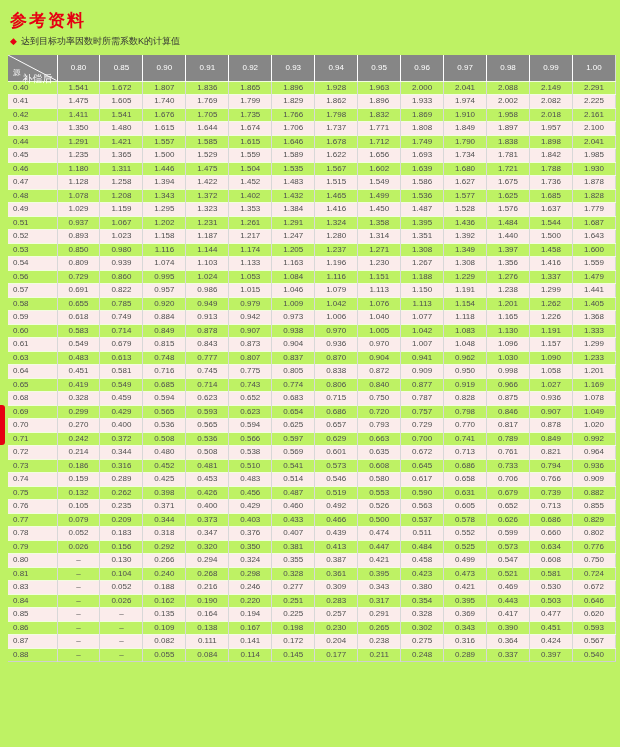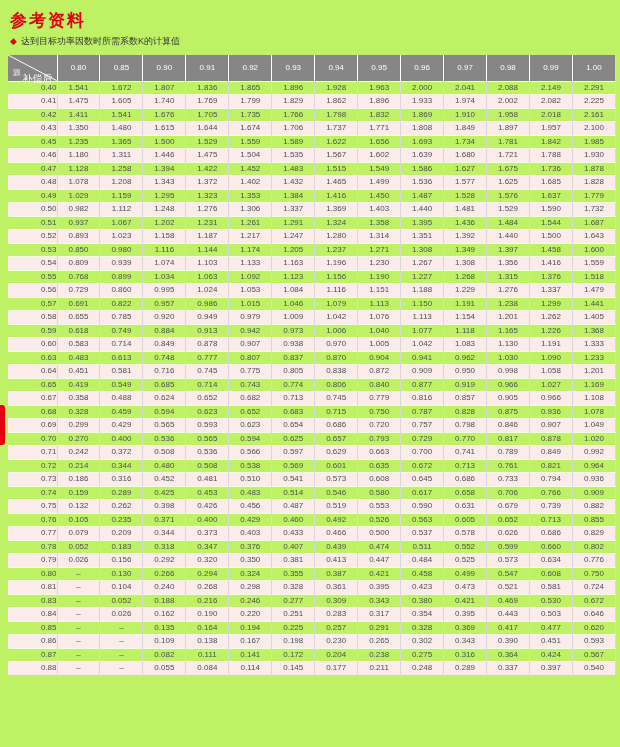--- a/index.html
+++ b/index.html
@@ -17,21 +17,21 @@
   col.src{width:49px;}
   thead th{background:var(--header-bg);color:#fff;font-weight:normal;font-size:8px;
            height:26px;border-left:1px solid #fff;padding:0;text-align:center;}
   thead th:first-child{border-left:none;}
   th.corner{position:relative;}
   th.corner svg{position:absolute;left:0;top:0;width:100%;height:100%;}
   .corner-top{position:absolute;top:17px;right:4px;font-size:10px;}
   .corner-bottom{position:absolute;bottom:3px;left:5px;font-size:7.5px;}
   tbody td{font-size:8px;color:var(--text);text-align:center;height:12.5px;line-height:12.5px;
            padding:0;border-left:1px solid var(--grid);white-space:nowrap;overflow:hidden;}
-  tbody td:first-child{text-align:right;padding-left:5px;border-left:none;}
+  tbody td:first-child{text-align:left;padding-left:5px;border-left:none;}
   tbody tr:nth-child(even){background:var(--stripe);}
   tbody tr{border-top:1px solid rgba(255,255,255,.8);}
   .edge-tab{position:absolute;left:0;top:405px;width:5px;height:40px;background:var(--accent);
             border-radius:0 3px 3px 0;}
 </style>
 </head>
 <body>
 
 <div class="page">
   <div class="title">参考资料</div>
@@ -127,20 +127,36 @@
           <td>1.706</td>
           <td>1.737</td>
           <td>1.771</td>
           <td>1.808</td>
           <td>1.849</td>
           <td>1.897</td>
           <td>1.957</td>
           <td>2.100</td>
         </tr>
         <tr>
+          <td>0.44</td>
+          <td>1.291</td>
+          <td>1.421</td>
+          <td>1.557</td>
+          <td>1.585</td>
+          <td>1.615</td>
+          <td>1.646</td>
+          <td>1.678</td>
+          <td>1.712</td>
+          <td>1.749</td>
+          <td>1.790</td>
+          <td>1.838</td>
+          <td>1.898</td>
+          <td>2.041</td>
+        </tr>
+        <tr>
           <td>0.45</td>
           <td>1.235</td>
           <td>1.365</td>
           <td>1.500</td>
           <td>1.529</td>
           <td>1.559</td>
           <td>1.589</td>
           <td>1.622</td>
           <td>1.656</td>
           <td>1.693</td>
@@ -207,36 +223,20 @@
           <td>1.384</td>
           <td>1.416</td>
           <td>1.450</td>
           <td>1.487</td>
           <td>1.528</td>
           <td>1.576</td>
           <td>1.637</td>
           <td>1.779</td>
         </tr>
         <tr>
-          <td>0.50</td>
-          <td>0.982</td>
-          <td>1.112</td>
-          <td>1.248</td>
-          <td>1.276</td>
-          <td>1.306</td>
-          <td>1.337</td>
-          <td>1.369</td>
-          <td>1.403</td>
-          <td>1.440</td>
-          <td>1.481</td>
-          <td>1.529</td>
-          <td>1.590</td>
-          <td>1.732</td>
-        </tr>
-        <tr>
           <td>0.51</td>
           <td>0.937</td>
           <td>1.067</td>
           <td>1.202</td>
           <td>1.231</td>
           <td>1.261</td>
           <td>1.291</td>
           <td>1.324</td>
           <td>1.358</td>
           <td>1.395</td>
@@ -287,36 +287,20 @@
           <td>1.163</td>
           <td>1.196</td>
           <td>1.230</td>
           <td>1.267</td>
           <td>1.308</td>
           <td>1.356</td>
           <td>1.416</td>
           <td>1.559</td>
         </tr>
         <tr>
-          <td>0.55</td>
-          <td>0.768</td>
-          <td>0.899</td>
-          <td>1.034</td>
-          <td>1.063</td>
-          <td>1.092</td>
-          <td>1.123</td>
-          <td>1.156</td>
-          <td>1.190</td>
-          <td>1.227</td>
-          <td>1.268</td>
-          <td>1.315</td>
-          <td>1.376</td>
-          <td>1.518</td>
-        </tr>
-        <tr>
           <td>0.56</td>
           <td>0.729</td>
           <td>0.860</td>
           <td>0.995</td>
           <td>1.024</td>
           <td>1.053</td>
           <td>1.084</td>
           <td>1.116</td>
           <td>1.151</td>
           <td>1.188</td>
@@ -383,20 +367,36 @@
           <td>0.938</td>
           <td>0.970</td>
           <td>1.005</td>
           <td>1.042</td>
           <td>1.083</td>
           <td>1.130</td>
           <td>1.191</td>
           <td>1.333</td>
         </tr>
         <tr>
+          <td>0.61</td>
+          <td>0.549</td>
+          <td>0.679</td>
+          <td>0.815</td>
+          <td>0.843</td>
+          <td>0.873</td>
+          <td>0.904</td>
+          <td>0.936</td>
+          <td>0.970</td>
+          <td>1.007</td>
+          <td>1.048</td>
+          <td>1.096</td>
+          <td>1.157</td>
+          <td>1.299</td>
+        </tr>
+        <tr>
           <td>0.63</td>
           <td>0.483</td>
           <td>0.613</td>
           <td>0.748</td>
           <td>0.777</td>
           <td>0.807</td>
           <td>0.837</td>
           <td>0.870</td>
           <td>0.904</td>
           <td>0.941</td>
@@ -431,36 +431,20 @@
           <td>0.774</td>
           <td>0.806</td>
           <td>0.840</td>
           <td>0.877</td>
           <td>0.919</td>
           <td>0.966</td>
           <td>1.027</td>
           <td>1.169</td>
         </tr>
         <tr>
-          <td>0.67</td>
-          <td>0.358</td>
-          <td>0.488</td>
-          <td>0.624</td>
-          <td>0.652</td>
-          <td>0.682</td>
-          <td>0.713</td>
-          <td>0.745</td>
-          <td>0.779</td>
-          <td>0.816</td>
-          <td>0.857</td>
-          <td>0.905</td>
-          <td>0.966</td>
-          <td>1.108</td>
-        </tr>
-        <tr>
           <td>0.68</td>
           <td>0.328</td>
           <td>0.459</td>
           <td>0.594</td>
           <td>0.623</td>
           <td>0.652</td>
           <td>0.683</td>
           <td>0.715</td>
           <td>0.750</td>
           <td>0.787</td>

